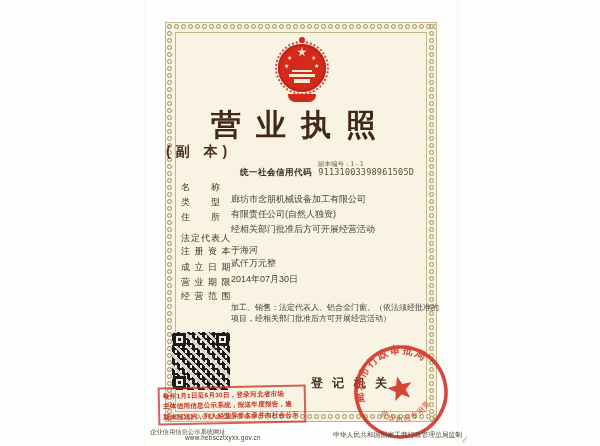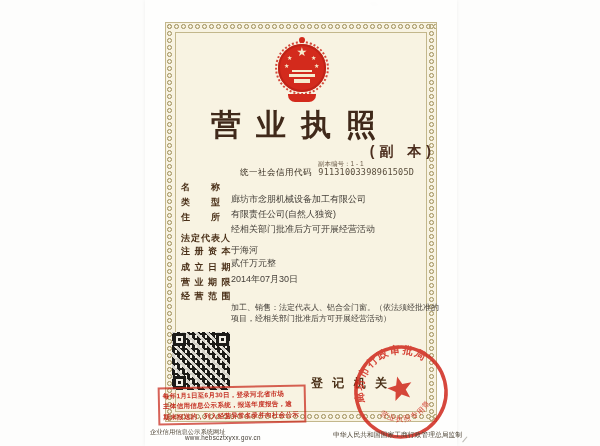--- a/index.html
+++ b/index.html
@@ -38,32 +38,32 @@
   .emblem .star-s { position:absolute; font-size:6px; color:#f6ecce; line-height:6px; }
   .emblem .gate-bar { position:absolute; left:50%; transform:translateX(-50%);
                       background:#f6ecce; }
   .emblem .ribbon { position:absolute; left:14px; bottom:3px; width:28px; height:8px;
                     background:#d32a1c; border-radius:0 0 7px 7px; }
 
   .title { position:absolute; left:0; right:0; top:82px; text-align:center;
            font-family:"DejaVu Serif","Liberation Serif",serif;
            font-size:30px; font-weight:bold; color:#40291a;
            letter-spacing:15px; }
-  .subtitle { position:absolute; left:0; right:0; top:120px; text-align:right;
-              font-size:14px; font-weight:bold; color:#4b2d1d; letter-spacing:5px;padding-left:16px; }
+  .subtitle { position:absolute; left:0; right:0; top:120px; text-align:left;
+              font-size:14px; font-weight:bold; color:#4b2d1d; letter-spacing:5px; }
   .copy-no { position:absolute; left:152px; top:137px; font-size:6.5px; color:#6b5b48; }
   .credit-line { position:absolute; left:0; right:0; top:144px; text-align:center;
                  padding-left:52px; font-size:8.5px; color:#33291c; }
-  .credit-line .lbl { font-weight:normal; letter-spacing:.5px; }
+  .credit-line .lbl { font-weight:bold; letter-spacing:.5px; }
   .credit-line .code { font-family:"DejaVu Sans Mono",monospace; color:#584c3b;
                        margin-left:4px; letter-spacing:.2px; }
 
   
   .frow { position:absolute; left:15px; width:250px; font-size:9px; line-height:11px; }
-  .frow .flabel { position:absolute; left:0; width:48px; font-weight:bold; color:#4a3018;
+  .frow .flabel { position:absolute; left:0; width:48px; font-weight:normal; color:#4a3018;
                   letter-spacing:1px; white-space:nowrap; }
   .frow .fvalue { position:absolute; left:50px; width:210px; color:#45403a;margin-top:12px; }
   .r0{top:159px}.r1{top:174px}.r2{top:189px}.r3{top:210px}
   .r4{top:223px}.r5{top:239px}.r6{top:254px}.r7{top:268px}
   .r7 .fvalue { font-size:8px; line-height:10.5px; }
 
   
   .qr { position:absolute; left:6px; top:309px; width:58px; height:58px; background:#f2efe6;
         background-image:
           repeating-linear-gradient(45deg, rgba(242,239,230,.85) 0 3px, rgba(242,239,230,0) 3px 8px),

